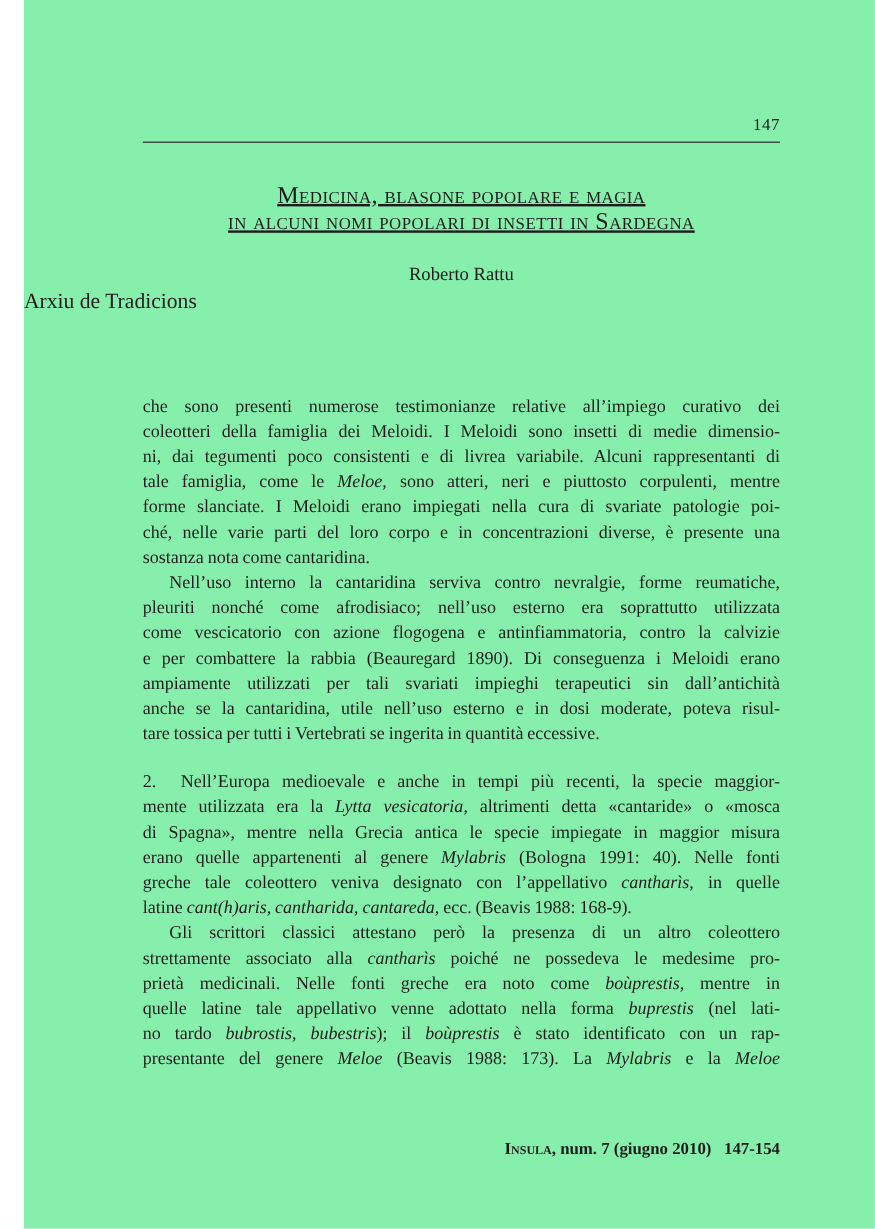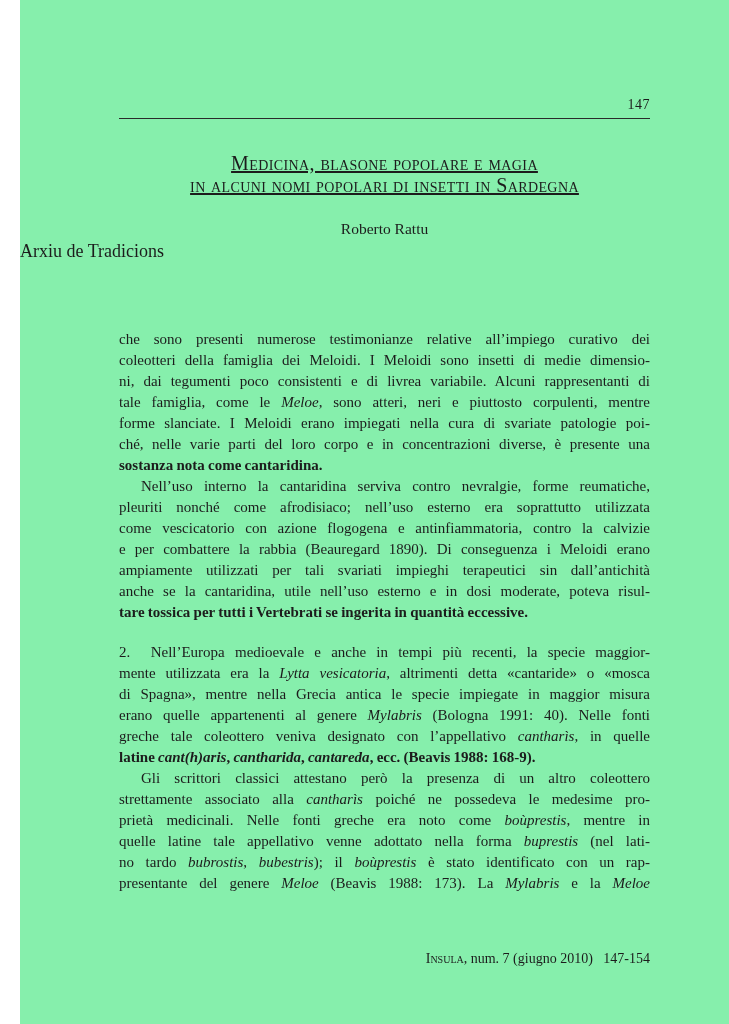--- a/index.html
+++ b/index.html
@@ -78,36 +78,36 @@
     height: 21px;
     line-height: 21px;
     overflow: hidden;
     text-align: justify;
     text-align-last: justify;
     word-spacing: -0.5px;
     white-space: normal;
   }
   .line.last-line {
     text-align-last: left;
-    font-weight: bold;
   }
   .line.indent {
     text-indent: 22px;
   }
   .it { font-style: italic; }
   .sc {
     font-variant: small-caps;
     font-variant-caps: small-caps;
   }
   .footer {
     position: absolute;
     top: 951px;
     right: 99px;
     font-size: 14px;
     text-align: right;
+    font-weight: bold;
   }
 </style>
 </head>
 <body>
 
 <div class="page">
 
   <div class="page-number">147</div>
 
   <div class="header-rule"></div>

